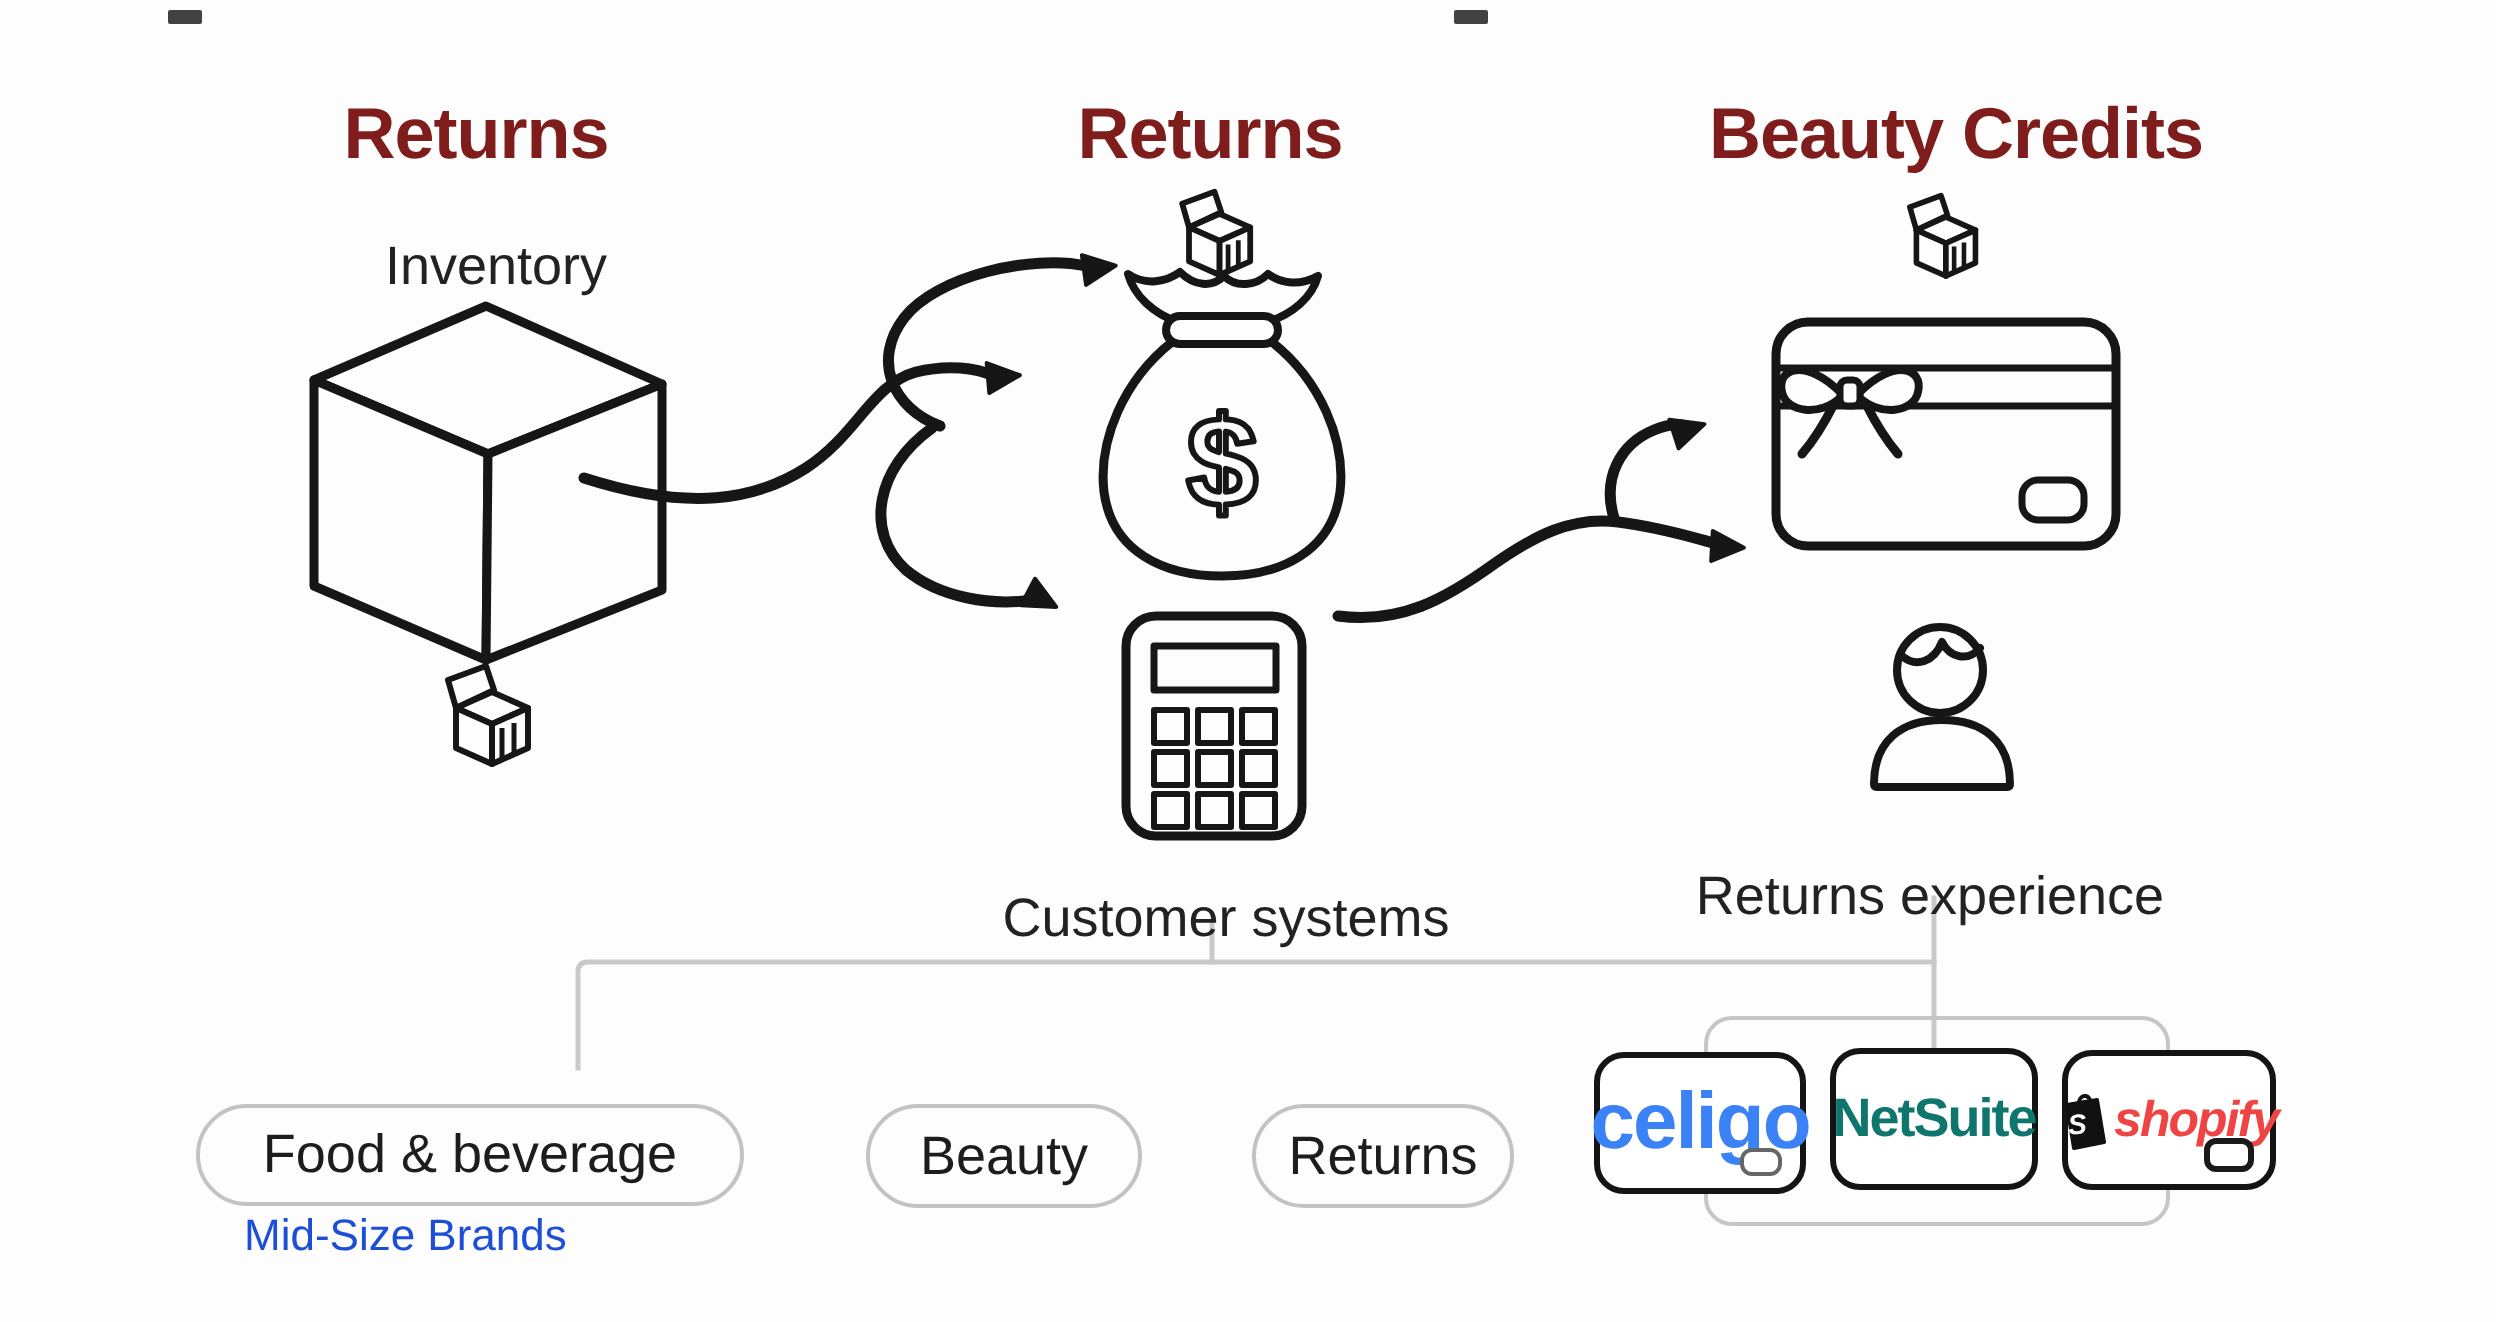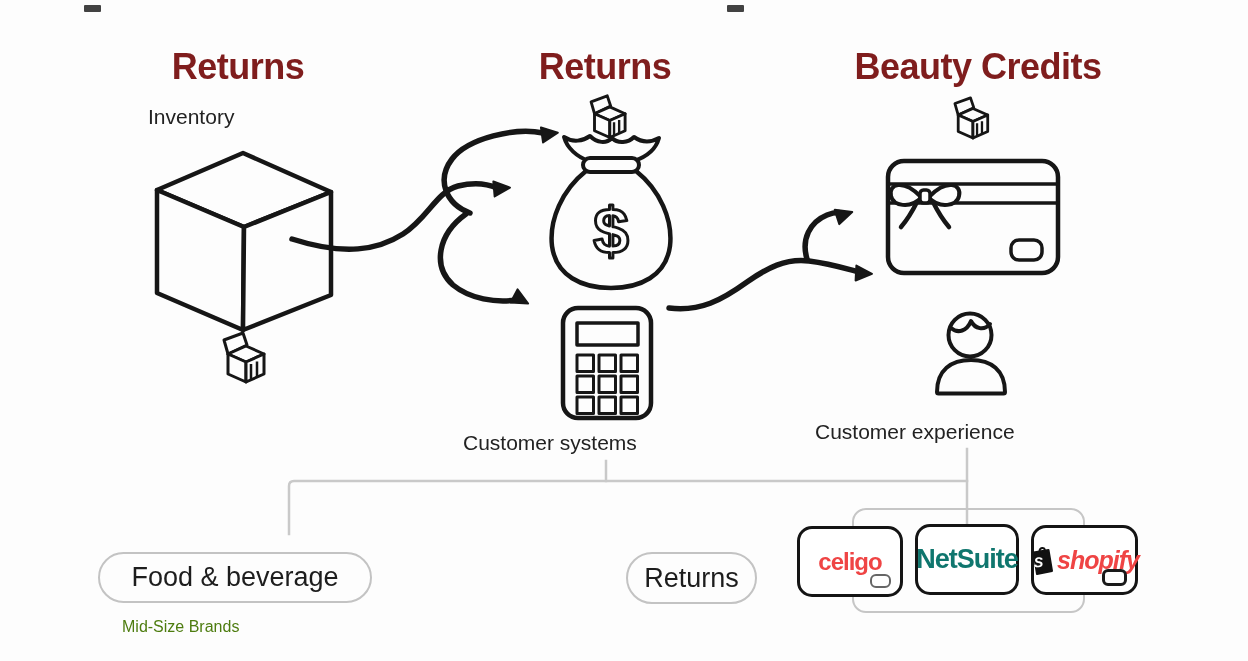--- a/index.html
+++ b/index.html
@@ -6,42 +6,42 @@
   #canvas{
     position:relative;width:1248px;height:661px;background:#fdfdfd;
     overflow:hidden;font-family:"Liberation Sans",sans-serif;color:#161616;
   }
   .abs{position:absolute;}
   .heading{
     position:absolute;font-weight:800;font-size:36px;letter-spacing:-.5px;
     color:#7f1d1d;text-align:center;white-space:nowrap;
   }
   .sublabel{
-    position:absolute;font-size:21px;color:#222;white-space:nowrap;
+    position:absolute;font-size:27px;color:#222;text-align:center;white-space:nowrap;margin-top:13px;
   }
   .note{
-    position:absolute;font-size:16px;color:#4d7c0f;white-space:nowrap;margin-top:13px;
+    position:absolute;font-size:22px;color:#1d4ed8;white-space:nowrap;
   }
   .pill{
     position:absolute;display:flex;align-items:center;justify-content:center;
     background:#fdfdfd;border:2px solid #c3c3c3;border-radius:27px;
     font-size:27px;color:#1d1d1d;white-space:nowrap;z-index:2;
   }
   .logo-container{
     position:absolute;border:2px solid #c6c6c6;border-radius:14px;
     background:transparent;z-index:1;
   }
   .badge{
     position:absolute;display:flex;align-items:center;justify-content:center;
     background:#ffffff;border:3.5px solid #141414;border-radius:15px;z-index:2;
   }
   .badge .chip{
     position:absolute;border-radius:6px;background:#fff;
   }
-  .celigo-text{font-size:24px;font-weight:800;letter-spacing:-1px;color:#ef4444;}
+  .celigo-text{font-size:40px;font-weight:800;letter-spacing:-1px;color:#3b82f6;}
   .netsuite-text{font-size:27px;font-weight:800;letter-spacing:-1px;color:#0f766e;}
   .shopify-wrap{display:flex;align-items:center;gap:3px;}
   .shopify-text{font-size:25px;font-weight:800;font-style:italic;letter-spacing:-1px;color:#ef4444;}
   .top-dash{position:absolute;width:17px;height:7px;background:#2e2e2e;border-radius:1px;opacity:.9;}
   svg text{font-family:"Liberation Sans",sans-serif;}
 </style>
 </head>
 <body>
 
 <div id="canvas">
@@ -148,27 +148,30 @@
       <polygon points="0,-7.5 16,0 0,7.5" transform="translate(837,217) rotate(-18)"></polygon>
     </g>
   </svg>
 
   <div class="heading" style="left:88px;top:46px;width:300px;">Returns</div>
   <div class="heading" style="left:455px;top:46px;width:300px;">Returns</div>
   <div class="heading" style="left:818px;top:46px;width:320px;">Beauty Credits</div>
 
   <div class="sublabel" style="left:148px;top:105px;width:200px;">Inventory</div>
   <div class="sublabel" style="left:463px;top:431px;width:300px;">Customer systems</div>
-  <div class="sublabel" style="left:815px;top:420px;width:300px;">Customer experience</div>
+  <div class="sublabel" style="left:815px;top:420px;width:300px;">Returns experience</div>
 
   <div class="pill" style="left:98px;top:552px;width:270px;height:47px;">
     <span>Food &amp; beverage</span>
   </div>
   <div class="note" style="left:122px;top:605px;">Mid-Size Brands</div>
 
+  <div class="pill" style="left:433px;top:552px;width:134px;height:48px;">
+    <span>Beauty</span>
+  </div>
 
   <div class="pill" style="left:626px;top:552px;width:127px;height:48px;">
     <span>Returns</span>
   </div>
 
   <div class="logo-container" style="left:852px;top:508px;width:229px;height:101px;"></div>
 
   <div class="badge" style="left:797px;top:526px;width:100px;height:65px;">
     <span class="celigo-text">celigo</span>
     <span class="chip" style="right:9px;bottom:6px;width:17px;height:10px;border:2.5px solid #666;"></span>

